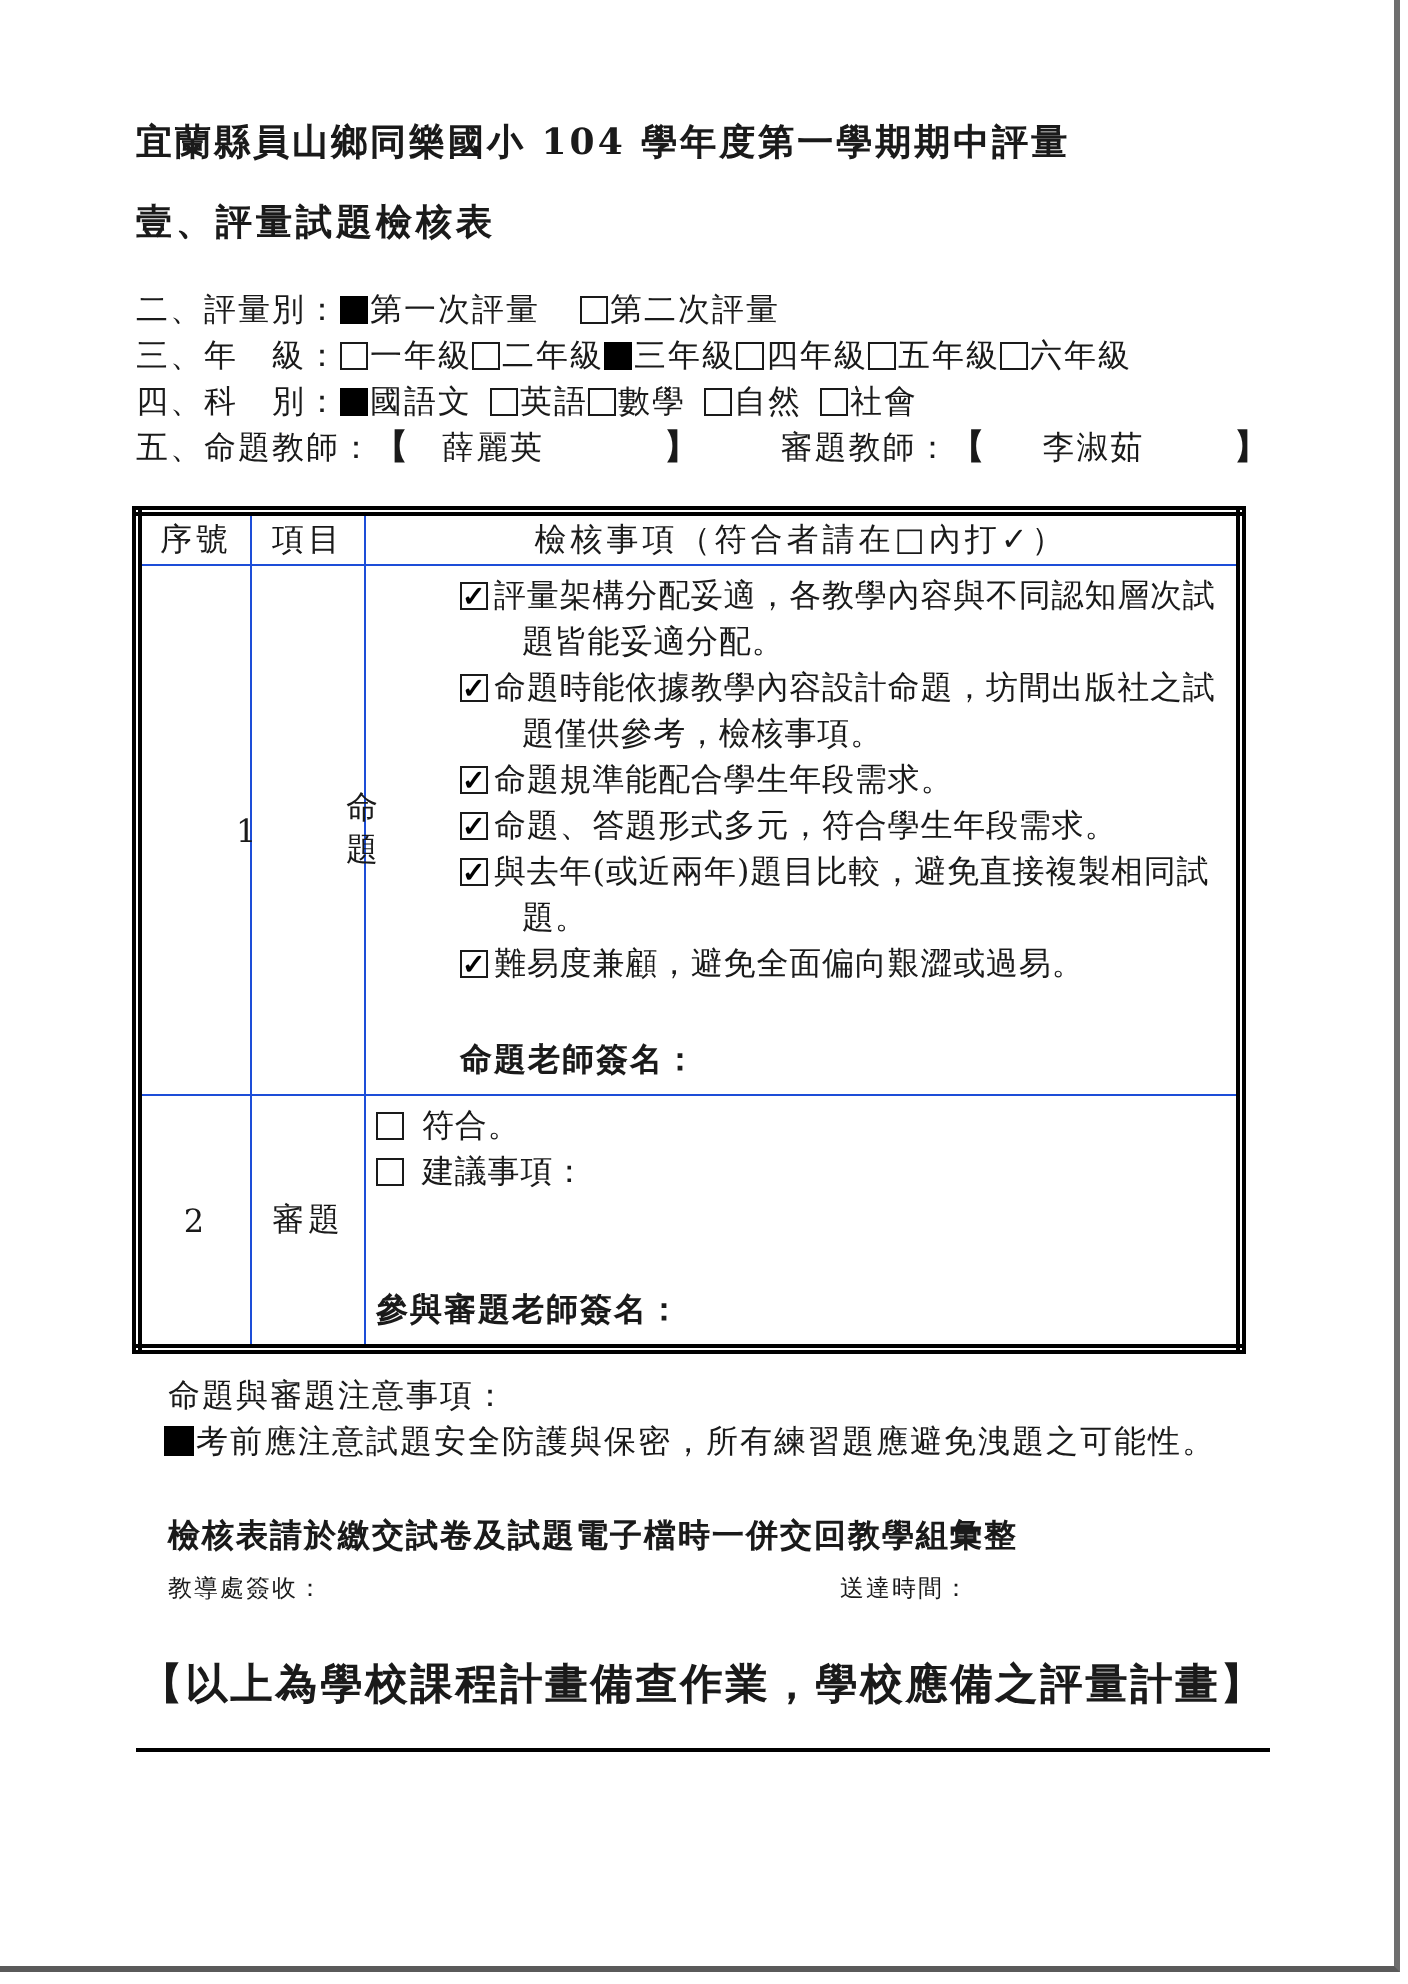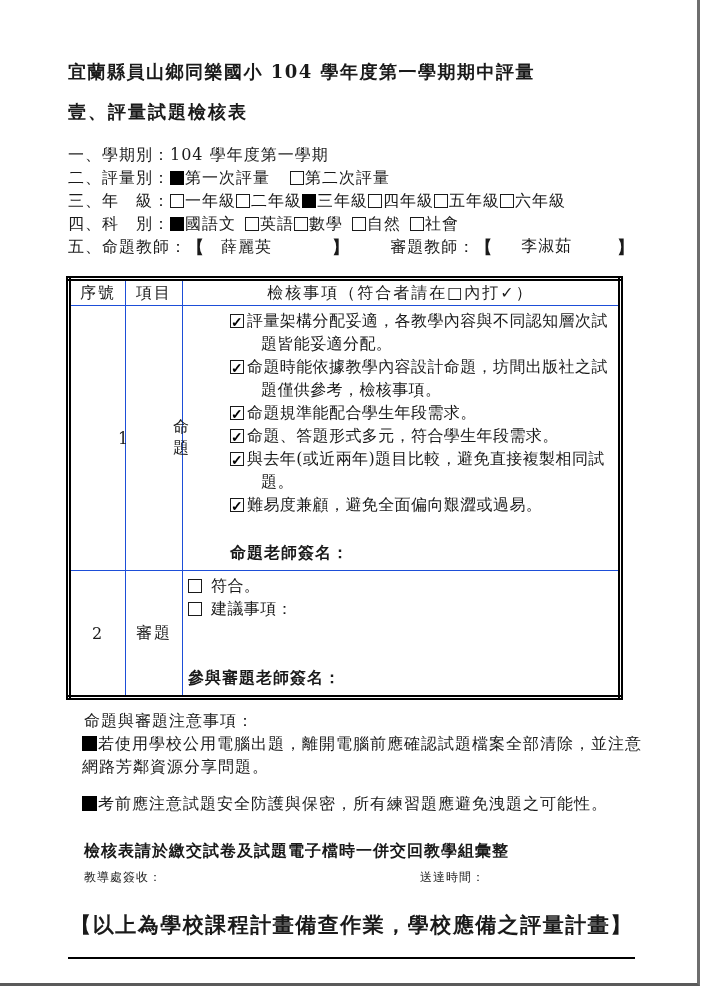--- a/index.html
+++ b/index.html
@@ -49,21 +49,21 @@
   }
   .cbf.checked { background: #000; border-color: #000; }
   .opt { display: inline-flex; align-items: center; }
   .opt .olbl { margin-left: 1px; }
   .gap-lg { margin-left: 20px; }
   .gap-sm { margin-left: 9px; }
 
   
   .bracket { font-weight: bold; font-size: 17px; }
   .tname1 { display: inline-block; width: 132px; padding-left: 16px; }
-  .tname2 { display: inline-block; width: 128px; padding-left: 28px; font-family: Liberation Mono, monospace; }
+  .tname2 { display: inline-block; width: 128px; padding-left: 28px; }
   .tgap { display: inline-block; width: 42px; }
 
   
   table.checklist {
     border-collapse: collapse;
     width: 557px;
     margin: 18px 0 0 -2px;
     border: 5px double #000;
     table-layout: fixed;
   }
@@ -140,24 +140,20 @@
 </style>
 </head>
 <body>
 
 <div class="sheet">
   <div class="content">
 
     <h1 class="doc-title">宜蘭縣員山鄉同樂國小 104 學年度第一學期期中評量</h1>
     <h2 class="section-heading">壹、評量試題檢核表</h2>
 
-    <div class="fline">
-      <span class="flabel">一、學期別：</span>
-        <span>104 學年度第一學期</span>
-    </div>
 
     <div class="fline">
       <span class="flabel">二、評量別：</span>
       <span class="opt">
           <span class="cbf checked"></span>
           <span class="olbl">第一次評量</span>
         </span>
       <span class="opt gap-lg">
           <span class="cbf"></span>
           <span class="olbl">第二次評量</span>
@@ -260,21 +256,20 @@
           <div class="check"><span class="cbt sp"></span><span>符合。</span></div>
           <div class="check"><span class="cbt sp"></span><span>建議事項：</span></div>
           <div class="sig-label sig-2">參與審題老師簽名：</div>
         </td>
       </tr>
     </tbody>
       </table>
 
     <div class="notes">
       <div class="notes-heading">命題與審題注意事項：</div>
-      <p class="note-para"><span class="sq-bullet"></span><span>若使用學校公用電腦出題，離開電腦前應確認試題檔案全部清除，並注意網路芳鄰資源分享問題。</span></p>
       <p class="note-para"><span class="sq-bullet"></span><span>考前應注意試題安全防護與保密，所有練習題應避免洩題之可能性。</span></p>
     </div>
 
     <div class="submit-note">檢核表請於繳交試卷及試題電子檔時一併交回教學組彙整</div>
 
     <div class="sign-row">
       <span class="sign-label">教導處簽收：</span>
       <span class="time-label">送達時間：</span>
     </div>
 

